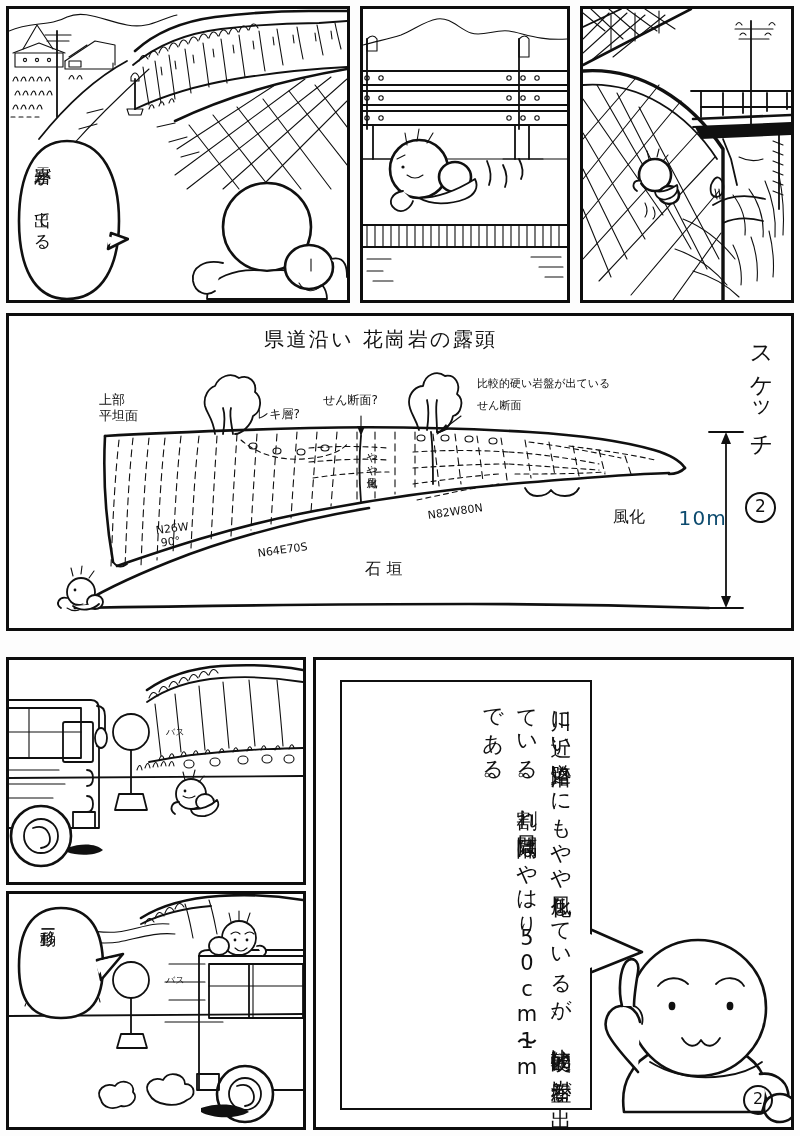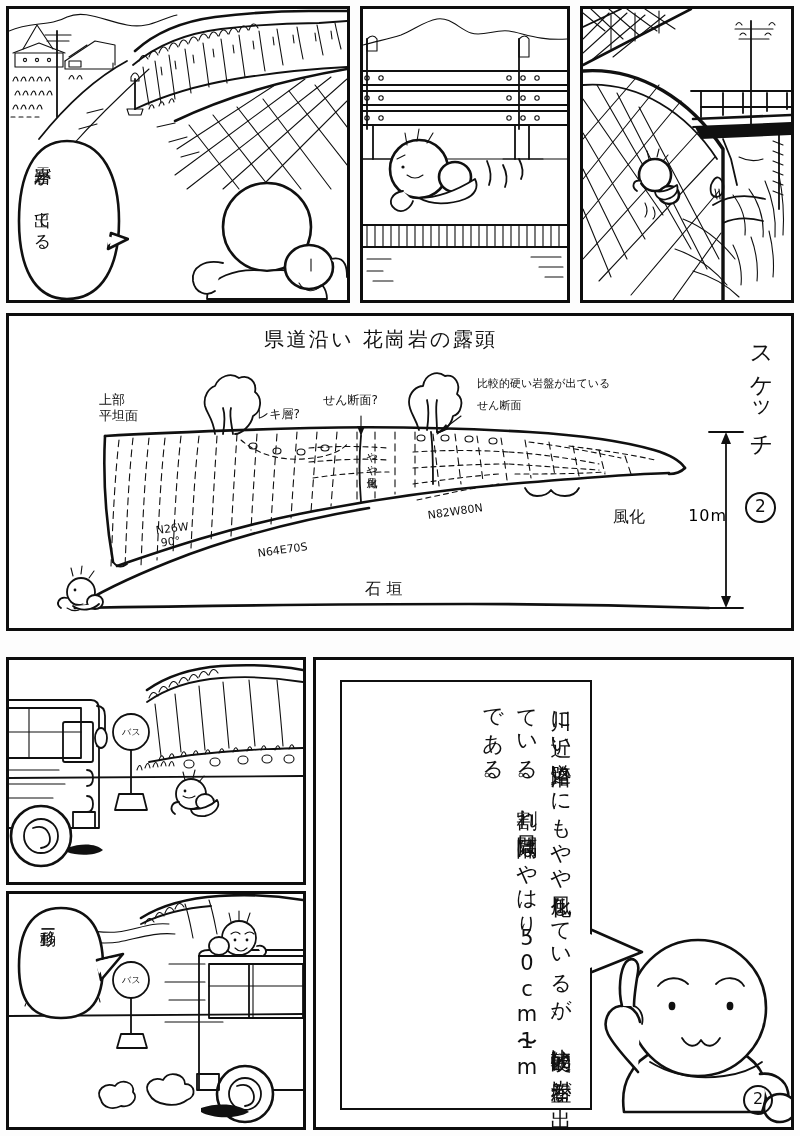--- a/index.html
+++ b/index.html
@@ -113,22 +113,22 @@
     border: 2px solid #101010;
     border-radius: 50%;
     font-size: 17px;
     text-align: center;
     line-height: 25px;
     color: #101010;
   }
   #scale-label {
     position: absolute;
     right: 64px; top: 190px;
-    font-size: 16px;
-    color: #000000;
+    font-size: 20px;
+    color: #0c4a6e;
   }
   
   #note-box {
     position: absolute;
     left: 24px; top: 20px;
     width: 252px; height: 430px;
     border: 2.5px solid #101010;
     box-sizing: border-box;
     background: #ffffff;
   }
@@ -154,20 +154,21 @@
     text-align: center;
     line-height: 24px;
     color: #101010;
   }
   .sign-text {
     position: absolute;
     font-size: 9px;
     letter-spacing: 0.02em;
     color: #101010;
     white-space: pre;
+    margin-left: 44px;
   }
 </style>
 </head>
 <body>
 
 <div id="page">
 
   <div class="panel" id="panel1">
     <svg width="338" height="291" viewBox="0 0 338 291">
 
@@ -524,21 +525,21 @@
     </svg>
 
     <div class="lab" style="left:90px; top:76px; font-size:13px; line-height:1.25;">上部
 平坦面</div>
     <div class="lab" style="left:248px; top:92px; font-size:12px;">レキ層?</div>
     <div class="lab" style="left:314px; top:78px; font-size:12px;">せん断面?</div>
     <div class="lab-v" style="left:356px; top:128px; font-size:11px;">やや風化</div>
     <div class="lab" style="left:468px; top:62px; font-size:11px;">比較的硬い岩盤が出ている</div>
     <div class="lab" style="left:468px; top:84px; font-size:11px;">せん断面</div>
     <div class="lab" style="left:604px; top:192px; font-size:16px;">風化</div>
-    <div class="lab" style="left:356px; top:244px; font-size:16px; letter-spacing:0.35em;margin-top:20px;">石垣</div>
+    <div class="lab" style="left:356px; top:244px; font-size:16px; letter-spacing:0.35em;">石垣</div>
 
     <div class="lab lab-tilt" style="left:146px; top:208px; font-size:11px; line-height:1.2;">N26W
  90°</div>
     <div class="lab lab-tilt2" style="left:248px; top:232px; font-size:11px;">N64E70S</div>
     <div class="lab lab-tilt2" style="left:418px; top:194px; font-size:11px;">N82W80N</div>
   </div>
 
   <div class="panel" id="panel4">
     <svg width="294" height="222" viewBox="0 0 294 222">
 

